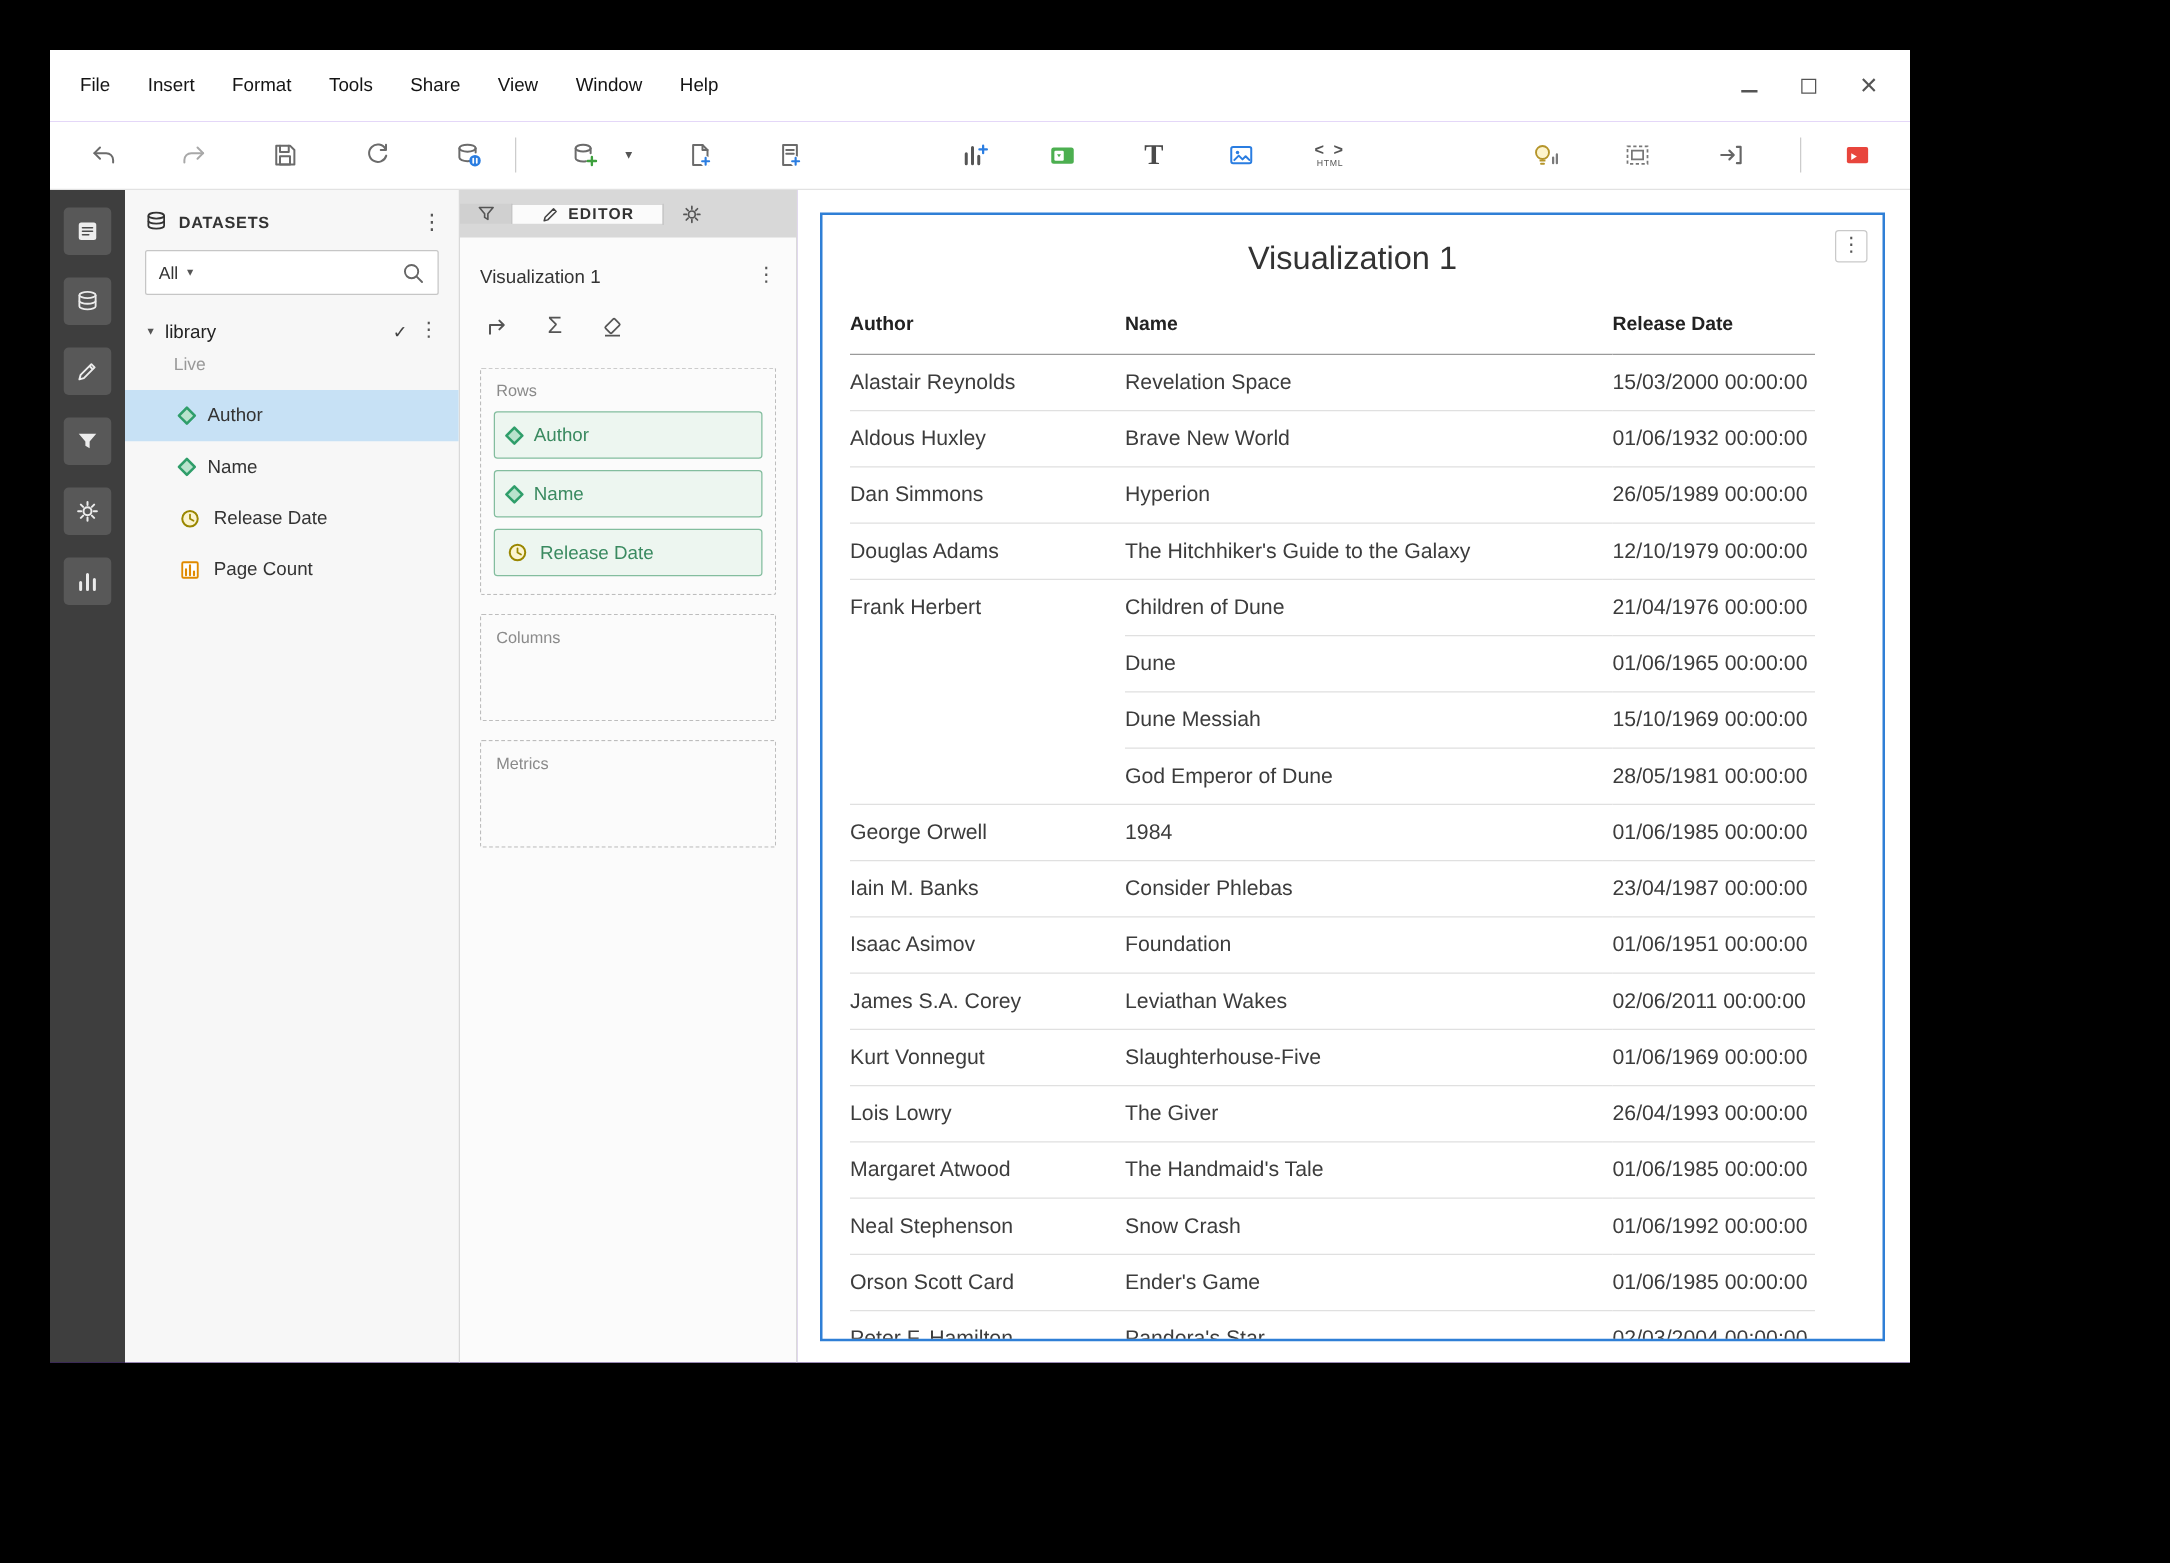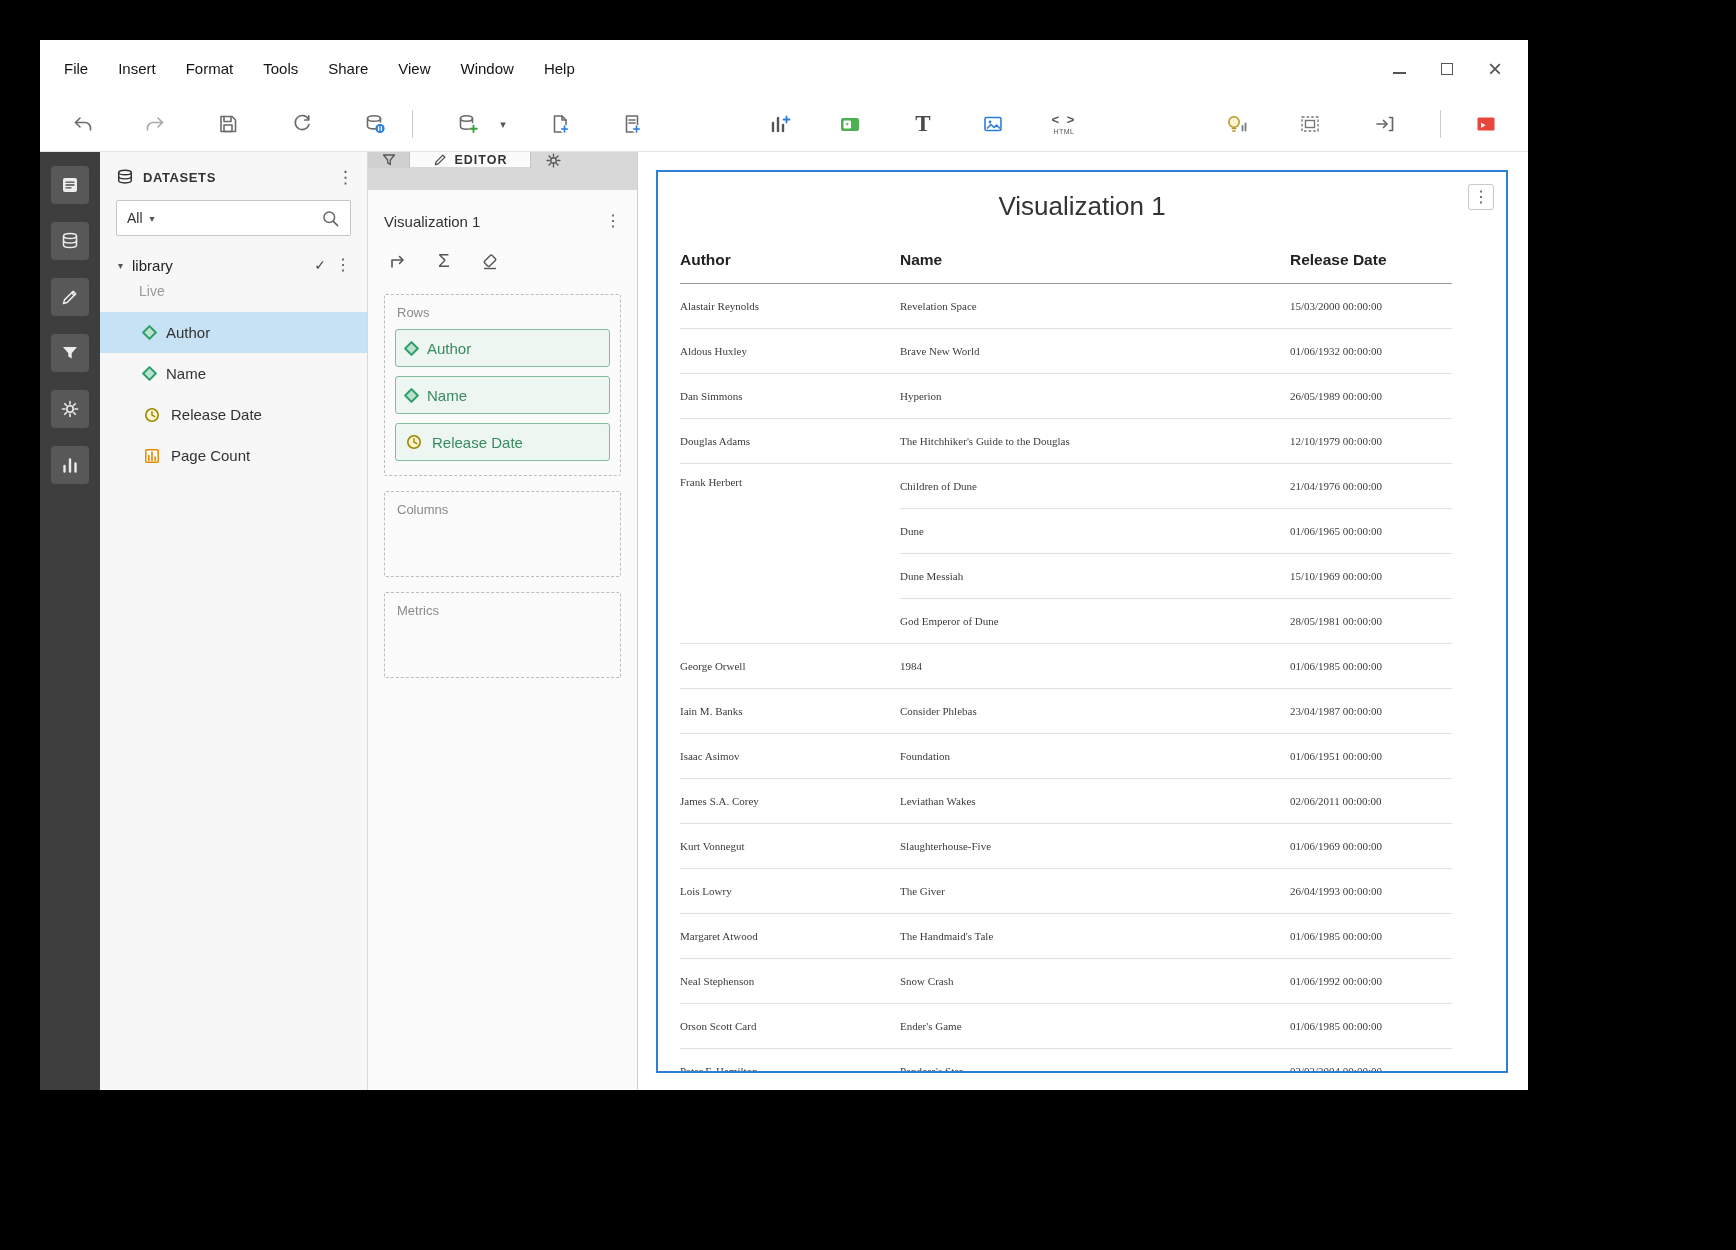--- a/index.html
+++ b/index.html
@@ -65,21 +65,21 @@
   .ds-live { padding-left: 39px; font-size: 14px; color: #999; height: 26px; line-height: 26px; margin-bottom: 8px; }
   .ds-field { display: flex; align-items: center; height: 41px; padding-left: 44px; gap: 11px;
     font-size: 15px; color: #333; cursor: default; }
   .ds-field.selected { background: #c7e1f5; }
   .icon-diamond { width: 11px; height: 11px; border: 2px solid #2f9e6a; background: #b9e3cd;
     transform: rotate(45deg); border-radius: 1px; flex: none; }
 
   
   .editor-panel { width: 270px; background: #fbfbfb; border-right: 1px solid #cfcfcf;
     display: flex; flex-direction: column; flex: none; }
-  .ed-tabs { height: 38px; background: #d8d8d8; display: flex; align-items: flex-start; flex: none; }
+  .ed-tabs { height: 38px; background: #d8d8d8; display: flex; align-items: center; flex: none; }
   .ed-tab { display: flex; align-items: center; justify-content: center; gap: 7px; cursor: default; }
   .ed-tab.tab-filter { width: 42px; background: #d0d0d0; border-right: 1px solid #c2c2c2; }
   .ed-tab.tab-editor { width: 120px; background: #fbfbfb; font-size: 12.5px; font-weight: bold;
     letter-spacing: 1px; color: #333; }
   .ed-tab.tab-gear { width: 46px; border-left: 1px solid #c2c2c2; }
   .ed-body { padding: 14px 16px; flex: 1; }
   .ed-viz-row { display: flex; align-items: center; justify-content: space-between;
     font-size: 15px; color: #333; height: 34px; }
   .ed-actions { display: flex; gap: 30px; align-items: center; margin: 12px 4px 22px 4px; color: #555; }
   .sigma { font-size: 19px; color: #555; }
@@ -97,21 +97,21 @@
     border: 2px solid #2f7fd6; background: #fff; overflow: hidden; }
   .viz-kebab { position: absolute; top: 12px; right: 12px; width: 26px; height: 26px;
     border: 1px solid #c9c9c9; border-radius: 3px; display: flex; align-items: center;
     justify-content: center; background: #fff; z-index: 2; }
   .viz-title { margin-top: 14px; text-align: center; font-size: 26px; color: #333;
     height: 40px; line-height: 40px; font-weight: 400; }
   table.viz-table { margin: 12px 0 0 22px; border-collapse: collapse; table-layout: fixed; width: 772px; }
   .viz-table col.c1 { width: 220px; } .viz-table col.c2 { width: 390px; } .viz-table col.c3 { width: 162px; }
   .viz-table th { text-align: left; font-size: 15.5px; font-weight: bold; color: #222;
     height: 45px; border-bottom: 1px solid #9a9a9a; }
-  .viz-table td { font-size: 11px; color: #3c3c3c; height: 45px; border-bottom: 1px solid #e0e0e0; font-family: Liberation Serif, serif; }
+  .viz-table td { font-size: 17px; color: #3c3c3c; height: 45px; border-bottom: 1px solid #e0e0e0; }
   .viz-table td.col-release { }
   .viz-table td.merged { vertical-align: top; padding-top: 12px; }
 </style>
 </head>
 <body>
 
 <div class="window">
 
   <div class="titlebar">
     <div class="menubar">
@@ -442,21 +442,21 @@
                 <td class="col-name">Brave New World</td>
                 <td class="col-release">01/06/1932 00:00:00</td>
               </tr>
               <tr>
                 <td class="col-author">Dan Simmons</td>
                 <td class="col-name">Hyperion</td>
                 <td class="col-release">26/05/1989 00:00:00</td>
               </tr>
               <tr>
                 <td class="col-author">Douglas Adams</td>
-                <td class="col-name">The Hitchhiker's Guide to the Douglas</td>
+                <td class="col-name">The Hitchhiker's Guide to the Galaxy</td>
                 <td class="col-release">12/10/1979 00:00:00</td>
               </tr>
               <tr>
                 <td class="col-author merged" rowspan="4">Frank Herbert</td>
                 <td class="col-name">Children of Dune</td>
                 <td class="col-release">21/04/1976 00:00:00</td>
               </tr>
               <tr>
                 <td class="col-name">Dune</td>
                 <td class="col-release">01/06/1965 00:00:00</td>

